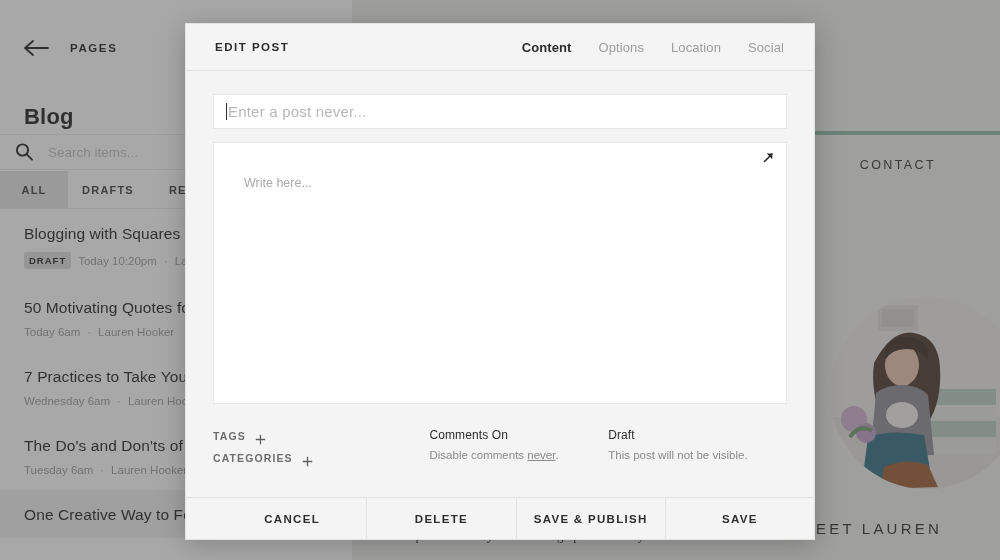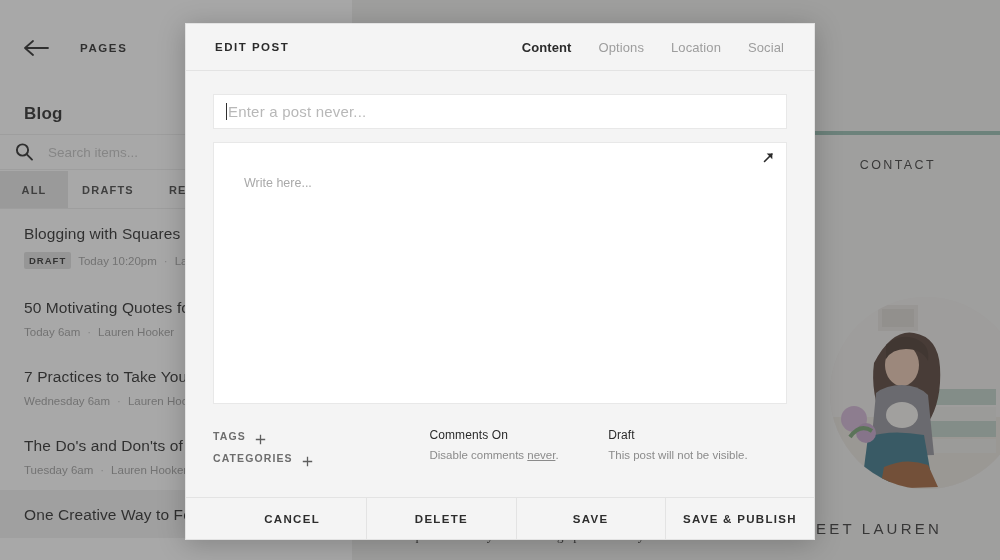--- a/index.html
+++ b/index.html
@@ -17,31 +17,31 @@
   .bg-left {
     position: absolute; left: 0; top: 0; width: 352px; height: 560px;
     background: #ffffff;
   }
   .bg-topbar {
     position: absolute; left: 0; top: 0; width: 352px; height: 78px;
     background: #ffffff;
   }
   .back-row {
     position: absolute; left: 24px; top: 40px;
-    display: flex; align-items: center; gap: 30px;
+    display: flex; align-items: center; gap: 20px;
   }
   .back-arrow { width: 26px; height: 16px; position: relative; display:block; }
   .back-arrow svg { display:block; }
   .pages-label {
     font-size: 11.5px; letter-spacing: 1.6px; font-weight: 700;
     color: #1c1c1c;
   }
   .blog-title {
     position: absolute; left: 24px; top: 104px;
-    font-size: 17px; font-weight: 700; color: #1b1b1b;
+    font-size: 22px; font-weight: 700; color: #1b1b1b;
     letter-spacing: .2px;
   }
   .search-row {
     position: absolute; left: 0; top: 134px; width: 352px; height: 36px;
     display: flex; align-items: center; gap: 14px; padding-left: 14px;
     border-top: 1px solid #ececec; border-bottom: 1px solid #ececec;
     background: #fff;
   }
   .search-icon { width: 20px; height: 20px; }
   .search-ph { font-size: 13.5px; color: #bfbfbf; }
@@ -373,18 +373,18 @@
           <div class="meta-head">Draft</div>
           <div class="meta-sub">This post will not be visible.</div>
         </div>
 
       </div>
     </div>
 
     <div class="modal-footer">
       <div class="footer-btn">CANCEL</div>
       <div class="footer-btn">DELETE</div>
+      <div class="footer-btn">SAVE &amp; PUBLISH</div>
       <div class="footer-btn">SAVE</div>
-      <div class="footer-btn">SAVE &amp; PUBLISH</div>
     </div>
 
   </div>
 </div>
 
 </body></html>

